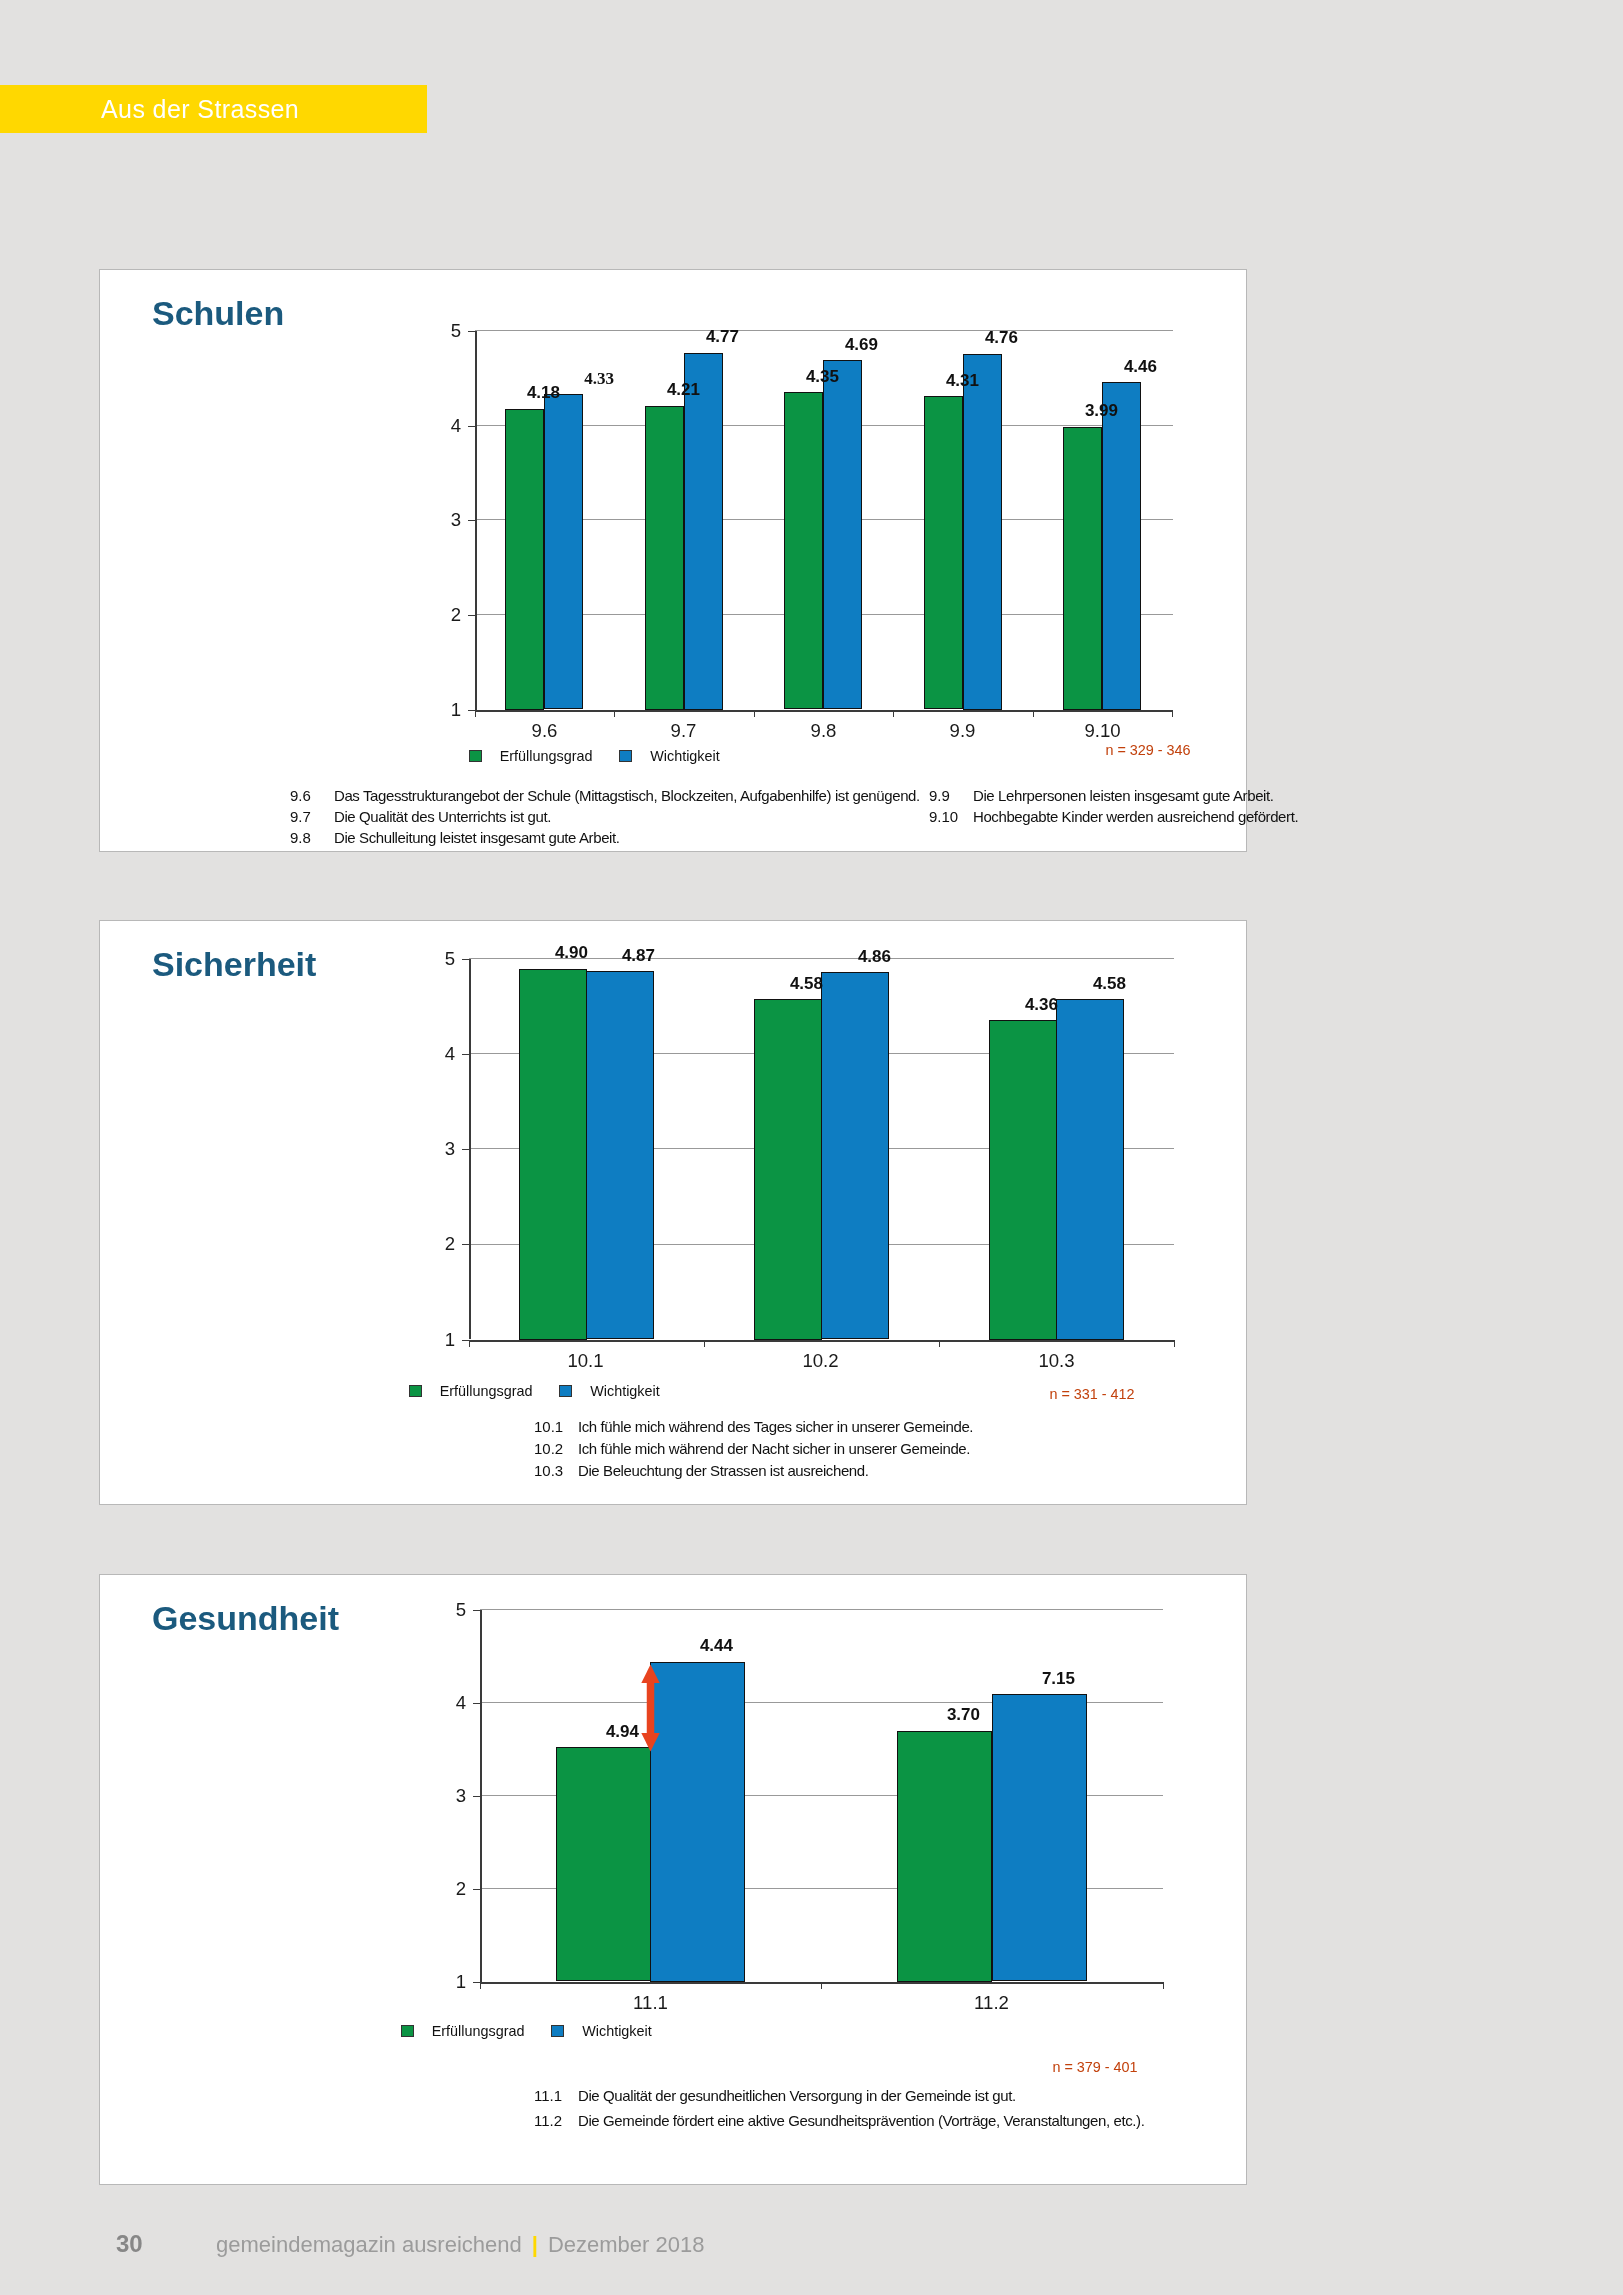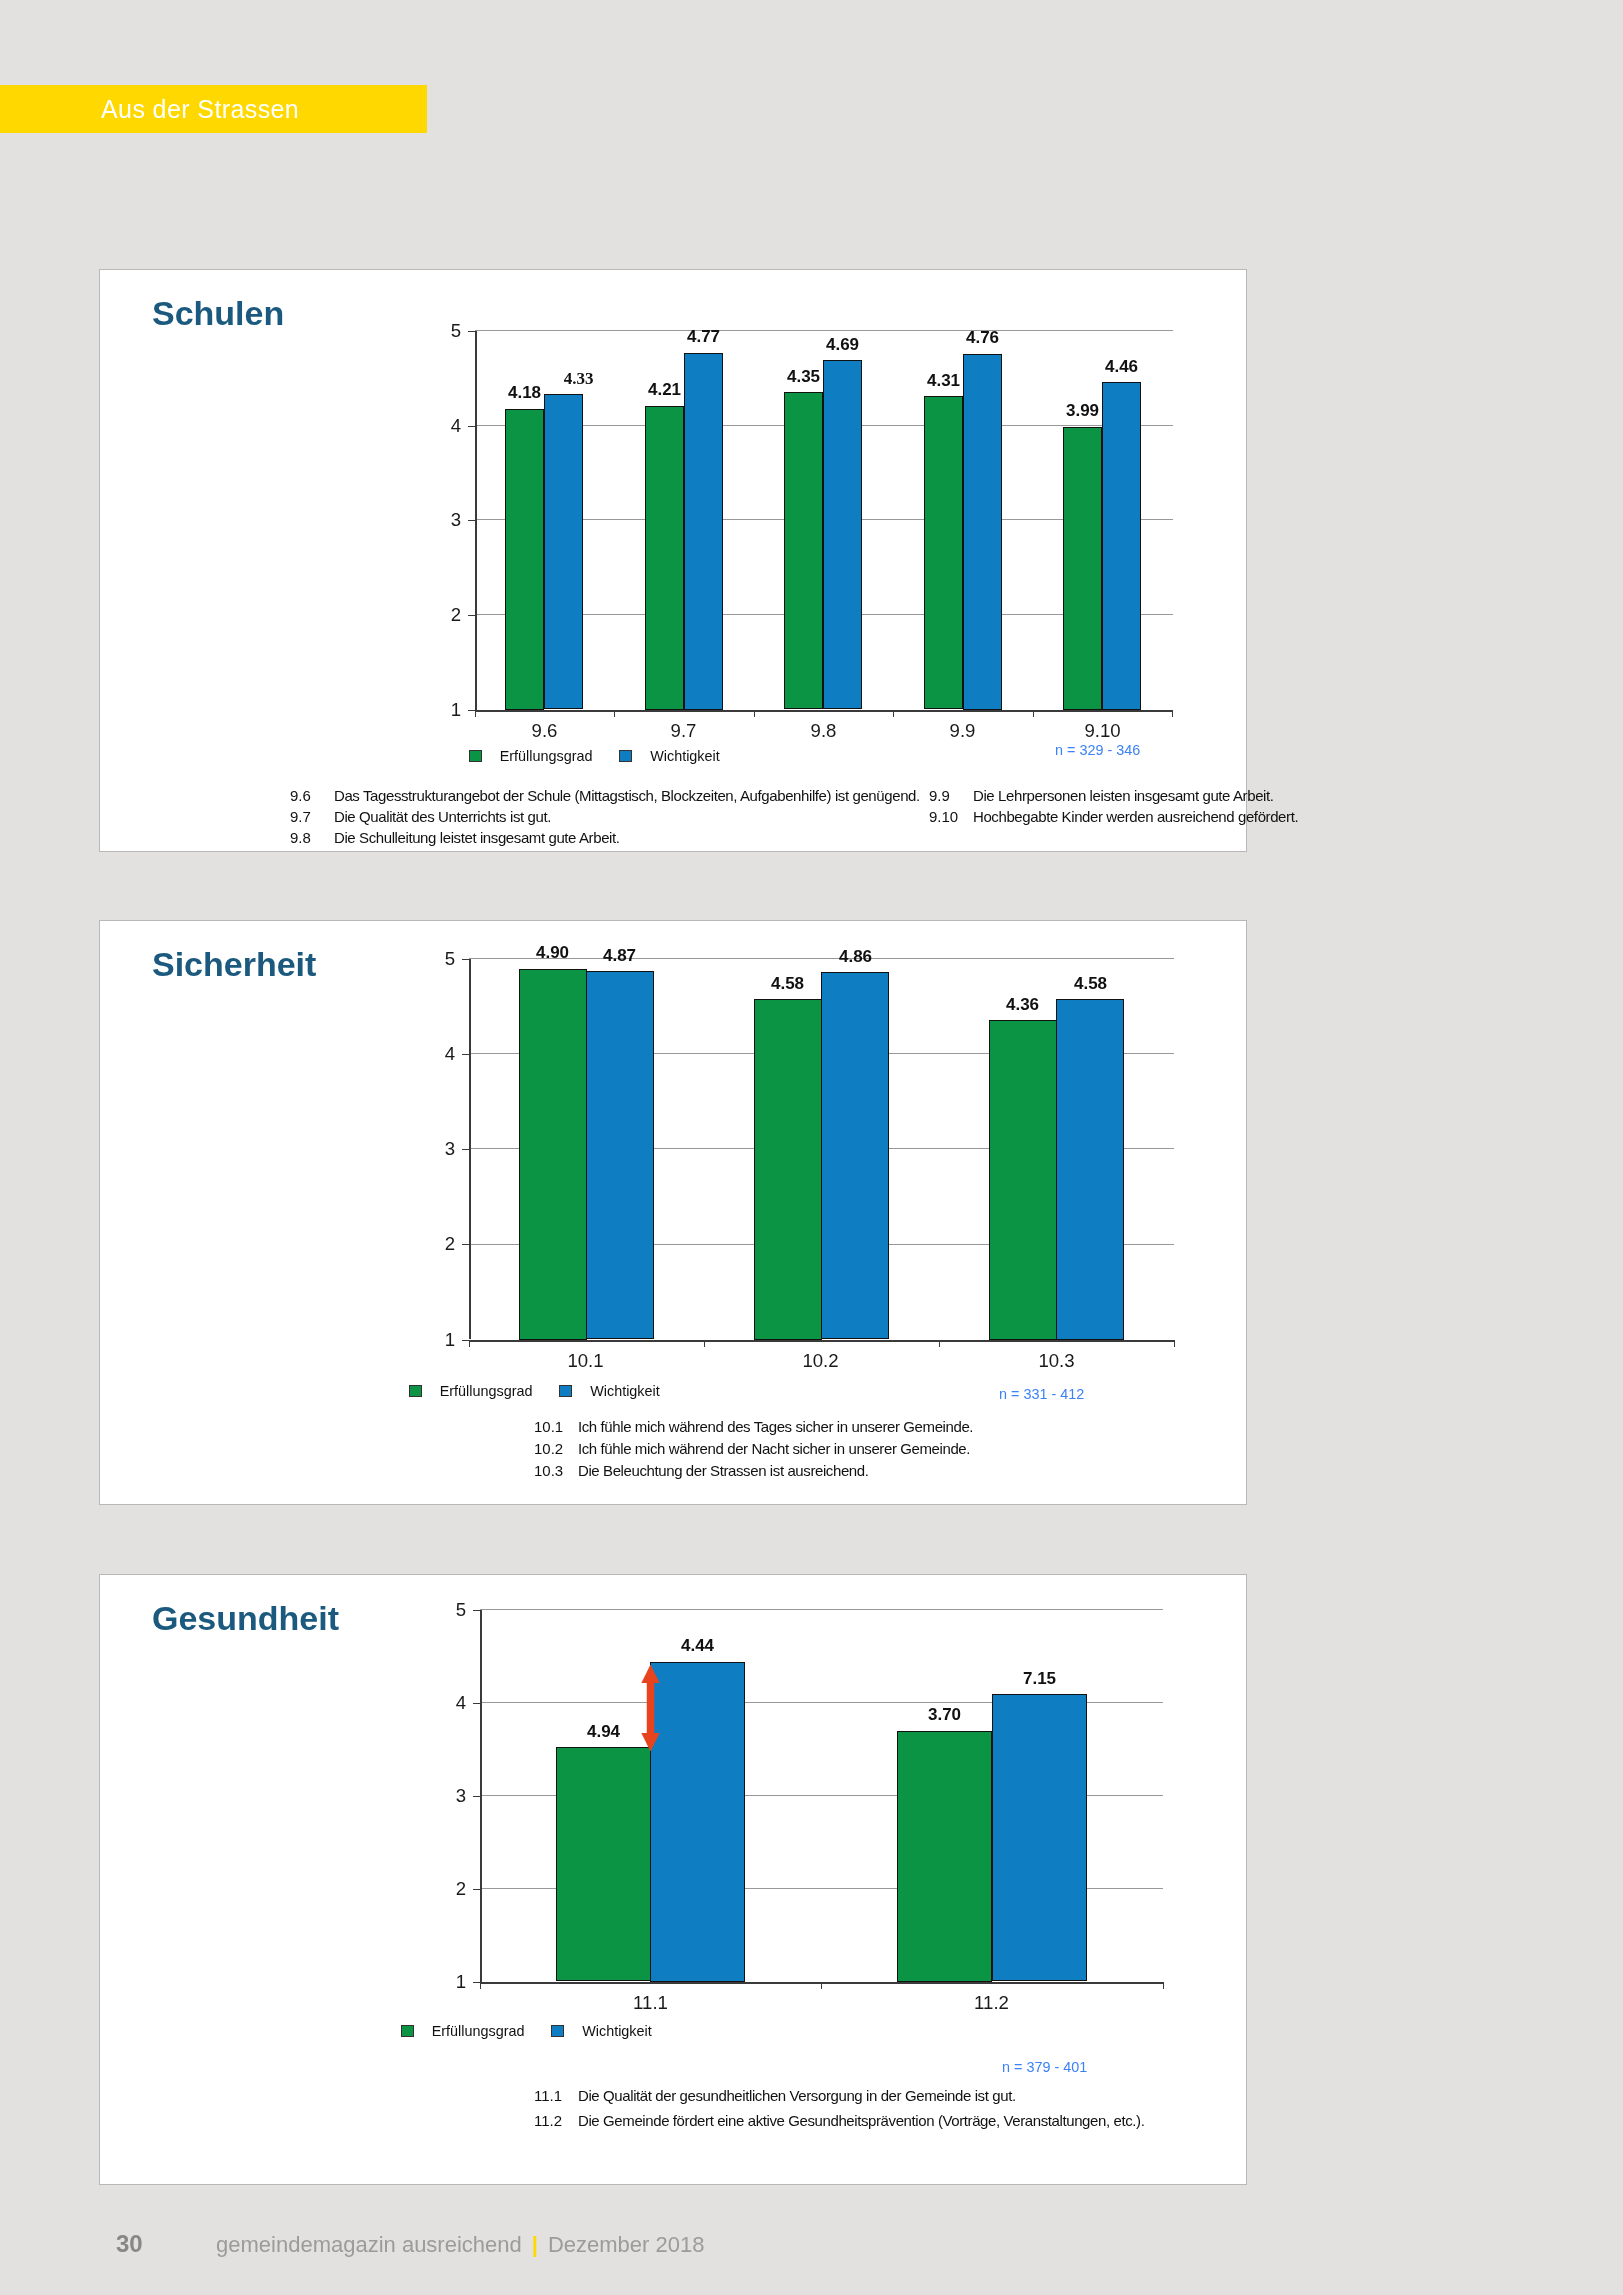--- a/index.html
+++ b/index.html
@@ -16,28 +16,28 @@
 
   .gridline{position:absolute;height:0.8px;background:var(--grid-line,#999);z-index:1;}
   .yaxis{position:absolute;width:1.7px;background:var(--axis-line,#3a3a3a);z-index:4;}
   .xaxis{position:absolute;height:1.7px;background:var(--axis-line,#3a3a3a);z-index:4;}
   .ytick{position:absolute;width:6.8px;height:0.8px;background:var(--axis-line,#3a3a3a);}
   .xtick{position:absolute;width:0.8px;height:6.8px;background:var(--axis-line,#3a3a3a);}
   .ylab{position:absolute;width:34px;text-align:right;font-size:18.6px;color:#1a1a1a;}
   .xlabel{position:absolute;width:101px;text-align:center;font-size:18.6px;color:#1a1a1a;}
 
   .bar{position:absolute;border:1.7px solid #111;box-sizing:border-box;z-index:2;}
-  .vlabel{position:absolute;width:71px;text-align:center;font-size:17px;font-weight:bold;color:#111;z-index:3;}
+  .vlabel{position:absolute;width:71px;text-align:right;font-size:17px;font-weight:bold;color:#111;z-index:3;}
 
   .legend{position:absolute;display:flex;gap:27px;align-items:center;}
   .legend-item{display:flex;align-items:center;gap:18px;}
   .legend-swatch{width:12.7px;height:12.7px;border:0.8px solid #333;box-sizing:border-box;}
   .legend-label{font-size:14.4px;color:#111;}
 
-  .nlabel{position:absolute;width:186px;text-align:left;font-size:14.4px;color:#3b82f6;}
+  .nlabel{position:absolute;width:186px;text-align:center;font-size:14.4px;color:#c2410c;}
 
   .fncol{position:absolute;}
   .fnrow{display:flex;}
   .fnid{width:44px;flex:none;font-size:15px;color:#111;}
   .fntext{font-size:15px;letter-spacing:-0.4px;white-space:nowrap;color:#111;}
 
   .footer{position:absolute;left:0;top:2230px;width:1623px;height:34px;}
   .footer-page-number{position:absolute;left:116px;top:0;font-size:24px;font-weight:bold;color:#878787;}
   .footer-line{position:absolute;left:216px;top:1.7px;display:flex;gap:10px;font-size:22px;color:var(--footer-text,#9b9b9b);}
   .footer-sep{color:var(--banner-bg,#ffd800);font-weight:bold;}

